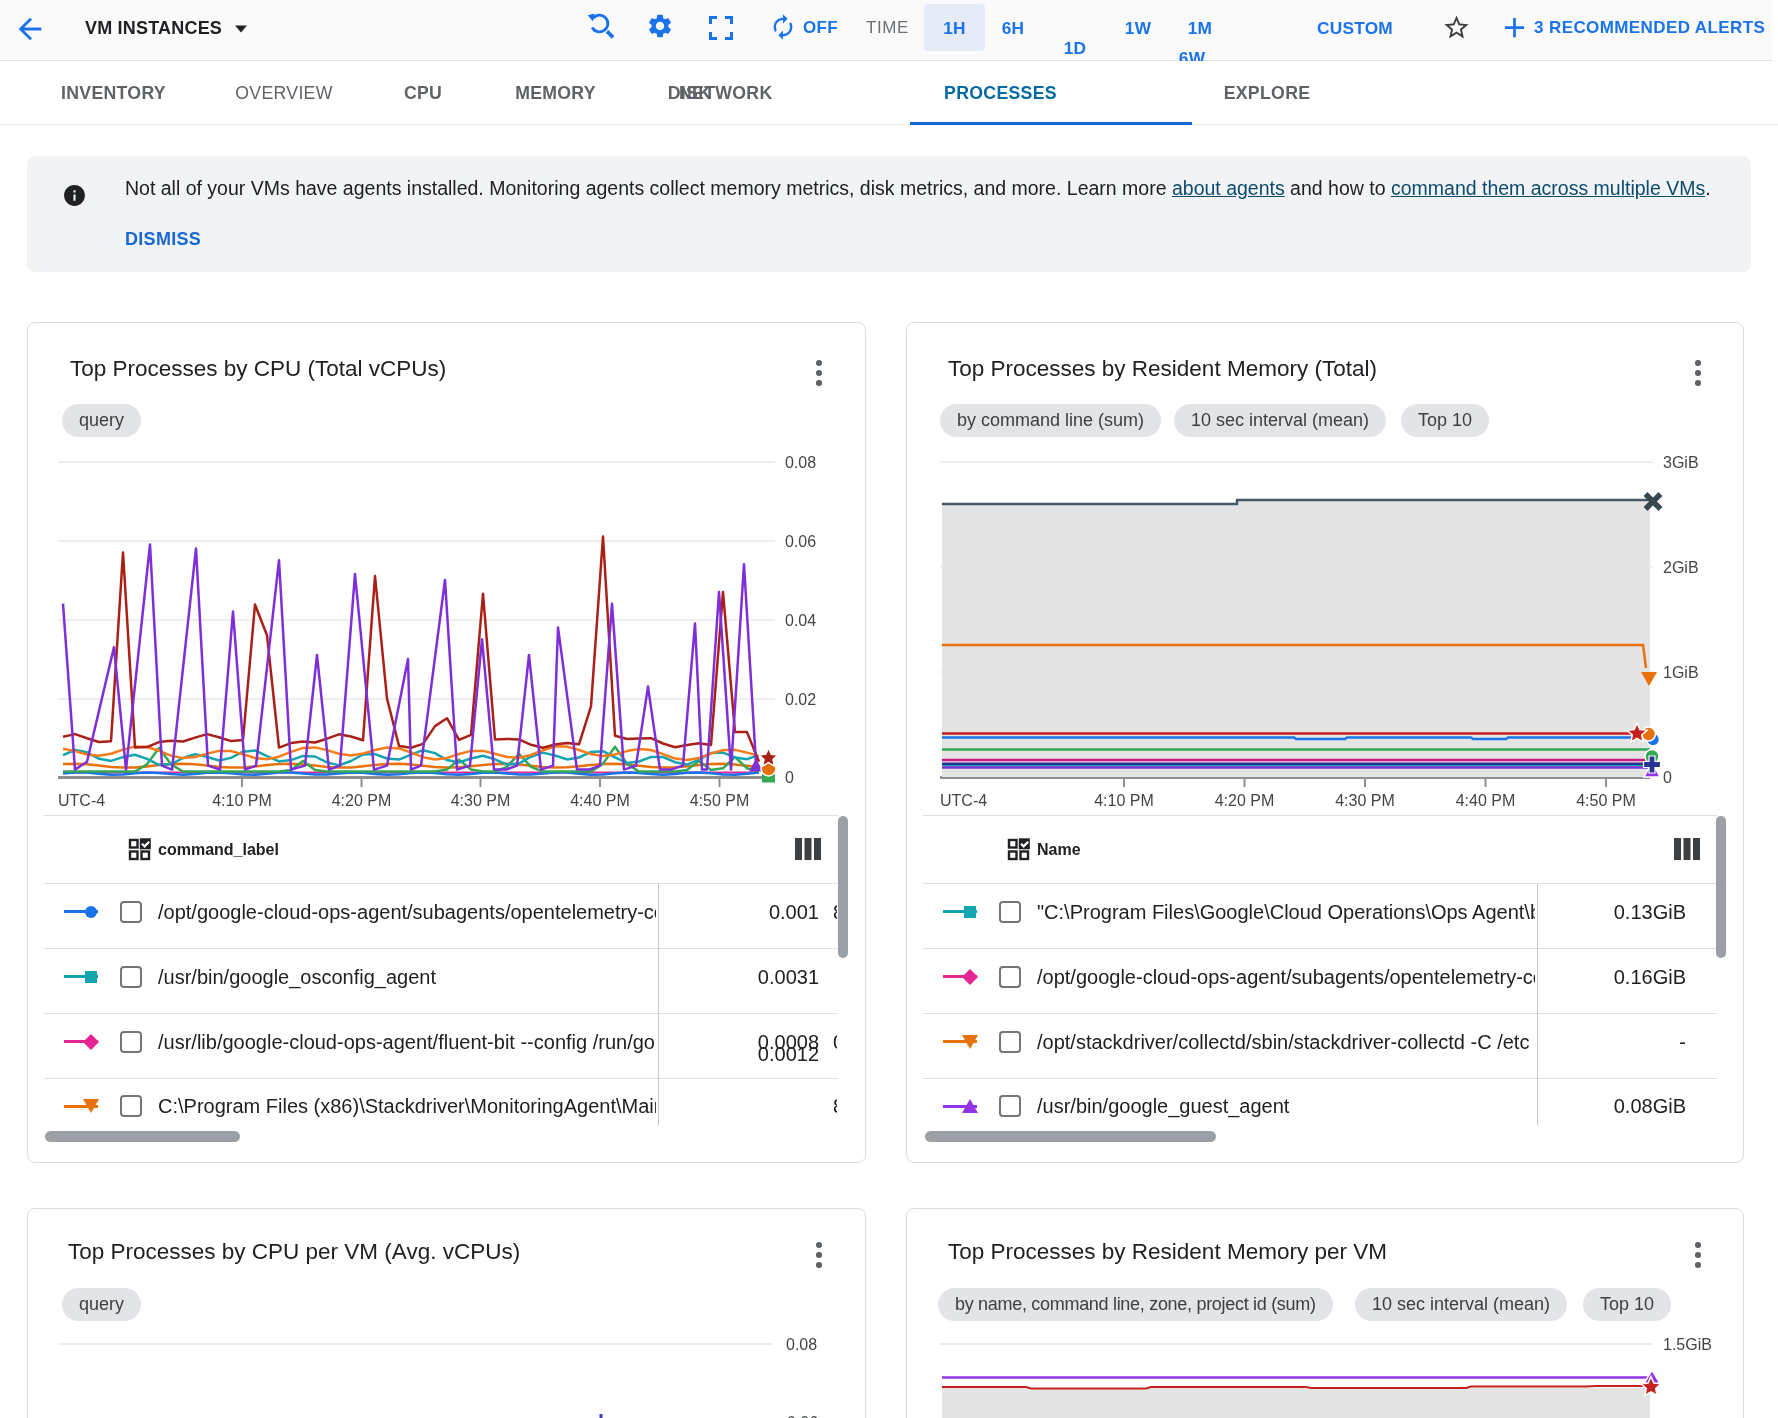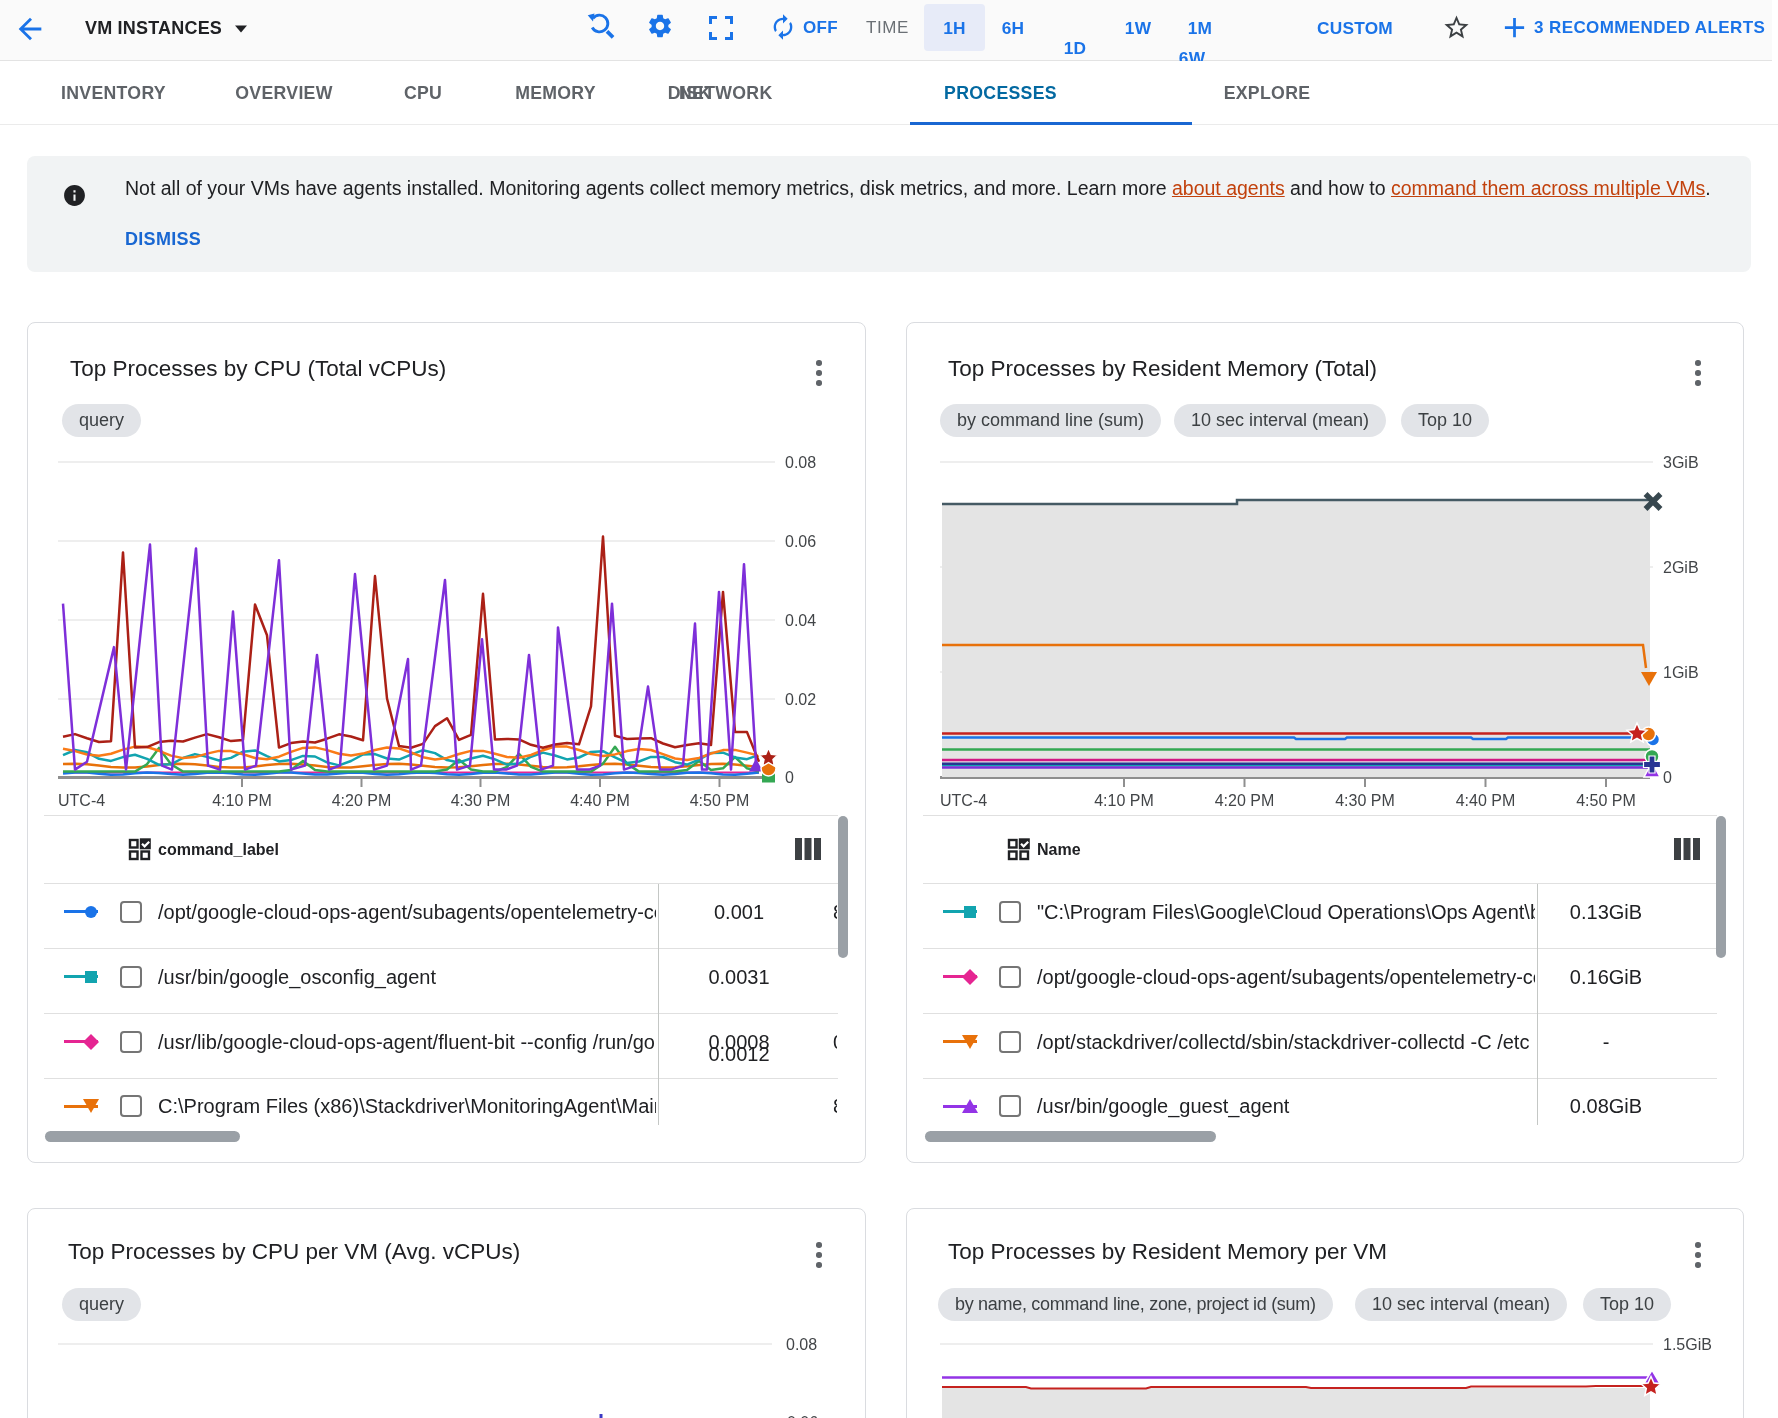--- a/index.html
+++ b/index.html
@@ -5,27 +5,27 @@
 html,body { width:1778px; height:1418px; overflow:hidden; background:#fff;
   font-family:"Liberation Sans",sans-serif; }
 .abs { position:absolute; }
 .chip { position:absolute; height:33px; background:#e2e4e8; border-radius:16.5px;
   font-size:18px; color:#3c4043; line-height:33px; padding:0 17px; white-space:nowrap; }
 .tbtn { position:absolute; text-align:center; font-size:17.3px; font-weight:700;
   color:#1a73e8; letter-spacing:.2px; }
 .ctitle { position:absolute; font-size:22.5px; color:#202124; white-space:nowrap; }
 .mdots { position:absolute; width:5px; }
 .mdots div { width:5.5px; height:5.5px; border-radius:50%; background:#5f6368; margin-bottom:4.6px; }
-.lnk { color:#c2410c; text-decoration:underline; }
+.lnk { color:#0c4a6e; text-decoration:underline; }
 .hline { position:absolute; height:1px; background:#e0e0e0; }
 .vline { position:absolute; width:1px; background:#c4c7c5; }
 .thead { position:absolute; font-size:16px; font-weight:700; color:#202124; height:25px; line-height:25px; }
 .cbox { position:absolute; width:22px; height:22px; border:2.5px solid #757575; border-radius:4px; background:#fff; }
 .rowtxt { position:absolute; font-size:20px; color:#202124; white-space:nowrap; overflow:hidden; height:24px; line-height:24px; }
-.rowval { position:absolute; font-size:20px; color:#202124; text-align:center; height:24px; line-height:24px; }
+.rowval { position:absolute; font-size:20px; color:#202124; text-align:right; height:24px; line-height:24px; }
 </style></head>
 <body>
 
 <div class="abs" style="left:0;top:0;width:1772px;height:61px;background:#fafafa;border-bottom:1px solid #e3e3e3;"></div>
 <svg class="abs" style="left:13px;top:12px;" width="34" height="34" viewBox="0 0 24 24">
     <path d="M20 11H7.83l5.59-5.59L12 4l-8 8 8 8 1.41-1.41L7.83 13H20v-2z" fill="#1a73e8"></path>
   </svg>
 <div class="abs" style="left:85px;top:18px;font-size:18px;font-weight:700;color:#202124;letter-spacing:.2px;">VM INSTANCES</div>
 <svg class="abs" style="left:233px;top:21px;" width="16" height="16" viewBox="0 0 16 16">
     <polygon points="2,4.5 14,4.5 8,11.5" fill="#202124"></polygon>
@@ -64,21 +64,21 @@
 <svg class="abs" style="left:1442px;top:13px;" width="29" height="29" viewBox="0 0 24 24">
     <path fill="#3c4043" d="M22 9.24l-7.19-.62L12 2 9.19 8.63 2 9.24l5.46 4.73L5.82 21 12 17.27 18.18 21l-1.63-7.03L22 9.24zM12 15.4l-3.76 2.27 1-4.28-3.32-2.88 4.38-.38L12 6.1l1.71 4.04 4.38.38-3.32 2.88 1 4.28L12 15.4z"></path>
   </svg>
 <svg class="abs" style="left:1498px;top:11px;" width="33" height="33" viewBox="0 0 24 24">
     <path fill="#1a73e8" d="M19 13h-6v6h-2v-6H5v-2h6V5h2v6h6v2z"></path>
   </svg>
 <div class="abs" style="left:1534px;top:18px;font-size:17px;font-weight:700;color:#1a73e8;letter-spacing:.4px;">3 RECOMMENDED ALERTS</div>
 
 <div class="abs" style="left:0;top:61px;width:1778px;height:64px;background:#fff;border-bottom:1px solid #ebebeb;"></div>
 <div class="abs" style="left:-36.5px;top:83px;width:300px;text-align:center;font-size:17.7px;font-weight:700;color:#5f6368;letter-spacing:.3px;">INVENTORY</div>
-<div class="abs" style="left:134px;top:83px;width:300px;text-align:center;font-size:17.7px;font-weight:700;color:#5f6368;letter-spacing:.3px;">OVERVIEW</div>
+<div class="abs" style="left:134px;top:83px;width:300px;text-align:center;font-size:17.7px;font-weight:400;color:#5f6368;letter-spacing:.3px;">OVERVIEW</div>
 <div class="abs" style="left:273px;top:83px;width:300px;text-align:center;font-size:17.7px;font-weight:700;color:#5f6368;letter-spacing:.3px;">CPU</div>
 <div class="abs" style="left:405.5px;top:83px;width:300px;text-align:center;font-size:17.7px;font-weight:700;color:#5f6368;letter-spacing:.3px;">MEMORY</div>
 <div class="abs" style="left:539.5px;top:83px;width:300px;text-align:center;font-size:17.7px;font-weight:700;color:#5f6368;letter-spacing:.3px;">DISK</div>
 <div class="abs" style="left:679px;top:83px;width:300px;text-align:left;font-size:17.7px;font-weight:700;color:#5f6368;letter-spacing:.3px;">NETWORK</div>
 <div class="abs" style="left:850.5px;top:83px;width:300px;text-align:center;font-size:17.7px;font-weight:700;color:#0369a1;letter-spacing:.3px;">PROCESSES</div>
 <div class="abs" style="left:1117px;top:83px;width:300px;text-align:center;font-size:17.7px;font-weight:700;color:#5f6368;letter-spacing:.3px;">EXPLORE</div>
 <div class="abs" style="left:910px;top:122px;width:282px;height:3px;background:#1967d2;"></div>
 
 <div class="abs" style="left:27px;top:156px;width:1724px;height:116px;background:#f1f3f4;border-radius:8px;"></div>
 <svg class="abs" style="left:62px;top:183px;" width="25" height="25" viewBox="0 0 24 24">

